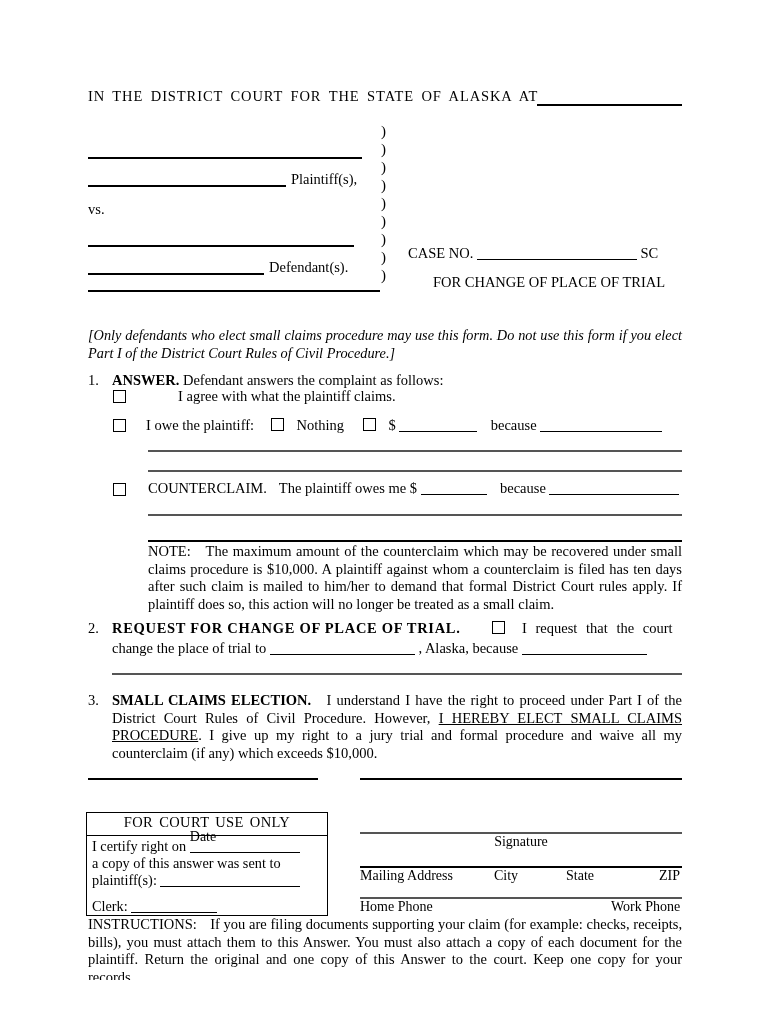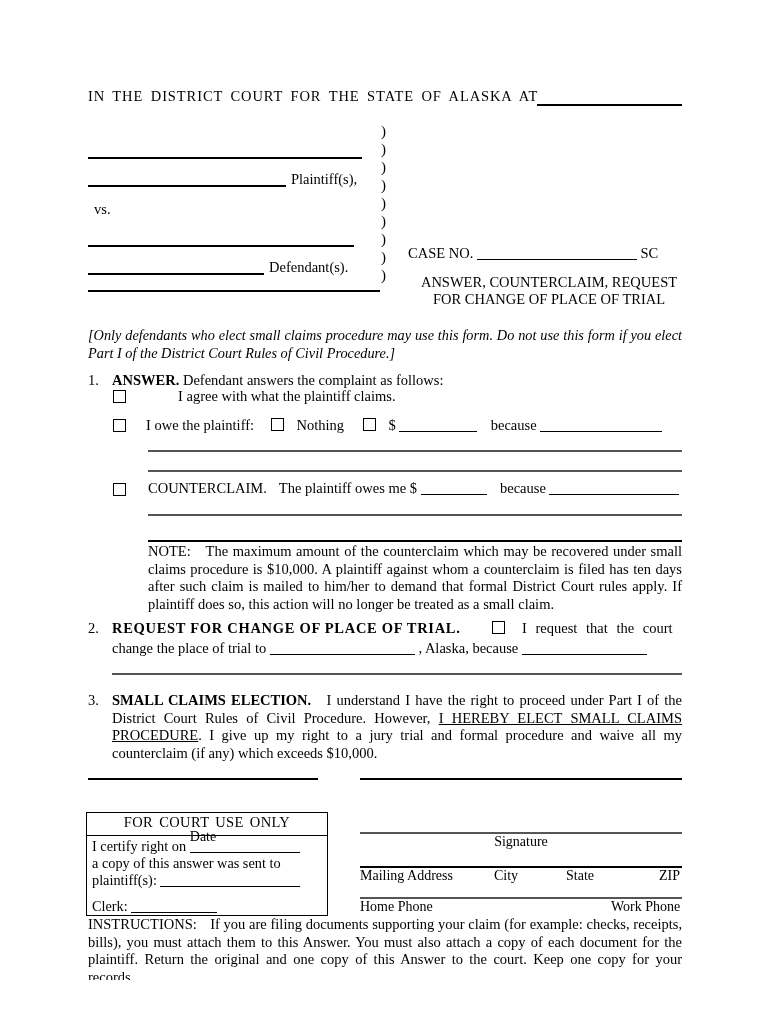--- a/index.html
+++ b/index.html
@@ -194,34 +194,33 @@
   <div class="paren" style="top:196px;">)</div>
   <div class="paren" style="top:214px;">)</div>
   <div class="paren" style="top:232px;">)</div>
   <div class="paren" style="top:250px;">)</div>
   <div class="paren" style="top:268px;">)</div>
 
   <div class="rule thick" style="left:88px; top:157px; width:274px;"></div>
   <div class="rule thick" style="left:88px; top:185px; width:198px;"></div>
   <div class="cap-label" style="left:291px; top:171px;">Plaintiff(s),</div>
 
-  <div class="cap-label" style="left:88px; top:201px;margin-left:6px;">vs.</div>
+  <div class="cap-label" style="left:88px; top:201px;">vs.</div>
 
   <div class="rule thick" style="left:88px; top:245px; width:266px;"></div>
   <div class="rule thick" style="left:88px; top:273px; width:176px;"></div>
   <div class="cap-label" style="left:269px; top:259px;">Defendant(s).</div>
   <div class="rule thick" style="left:88px; top:290px; width:292px;"></div>
 
   <div id="case-no" class="abs">
     <span>CASE NO.</span>
     <span class="blankspan" style="width:160px;"></span>
     <span>SC</span>
   </div>
   <div id="doc-title" class="abs">
-    <div>ANSWER, COUNTERCLAIM, REQUEST</div>
     <div>FOR CHANGE OF PLACE OF TRIAL</div>
   </div>
 
   <div class="italic-note">[Only defendants who elect small claims procedure may use this form.  Do not use this form if you elect Part I of the District Court Rules of Civil Procedure.]</div>
 
   <div class="num" style="left:88px; top:372px;">1.</div>
   <div class="body-line" style="left:112px; top:372px;">
     <span class="sec-head">ANSWER.</span>
     <span>Defendant answers the complaint as follows:</span>
   </div>

